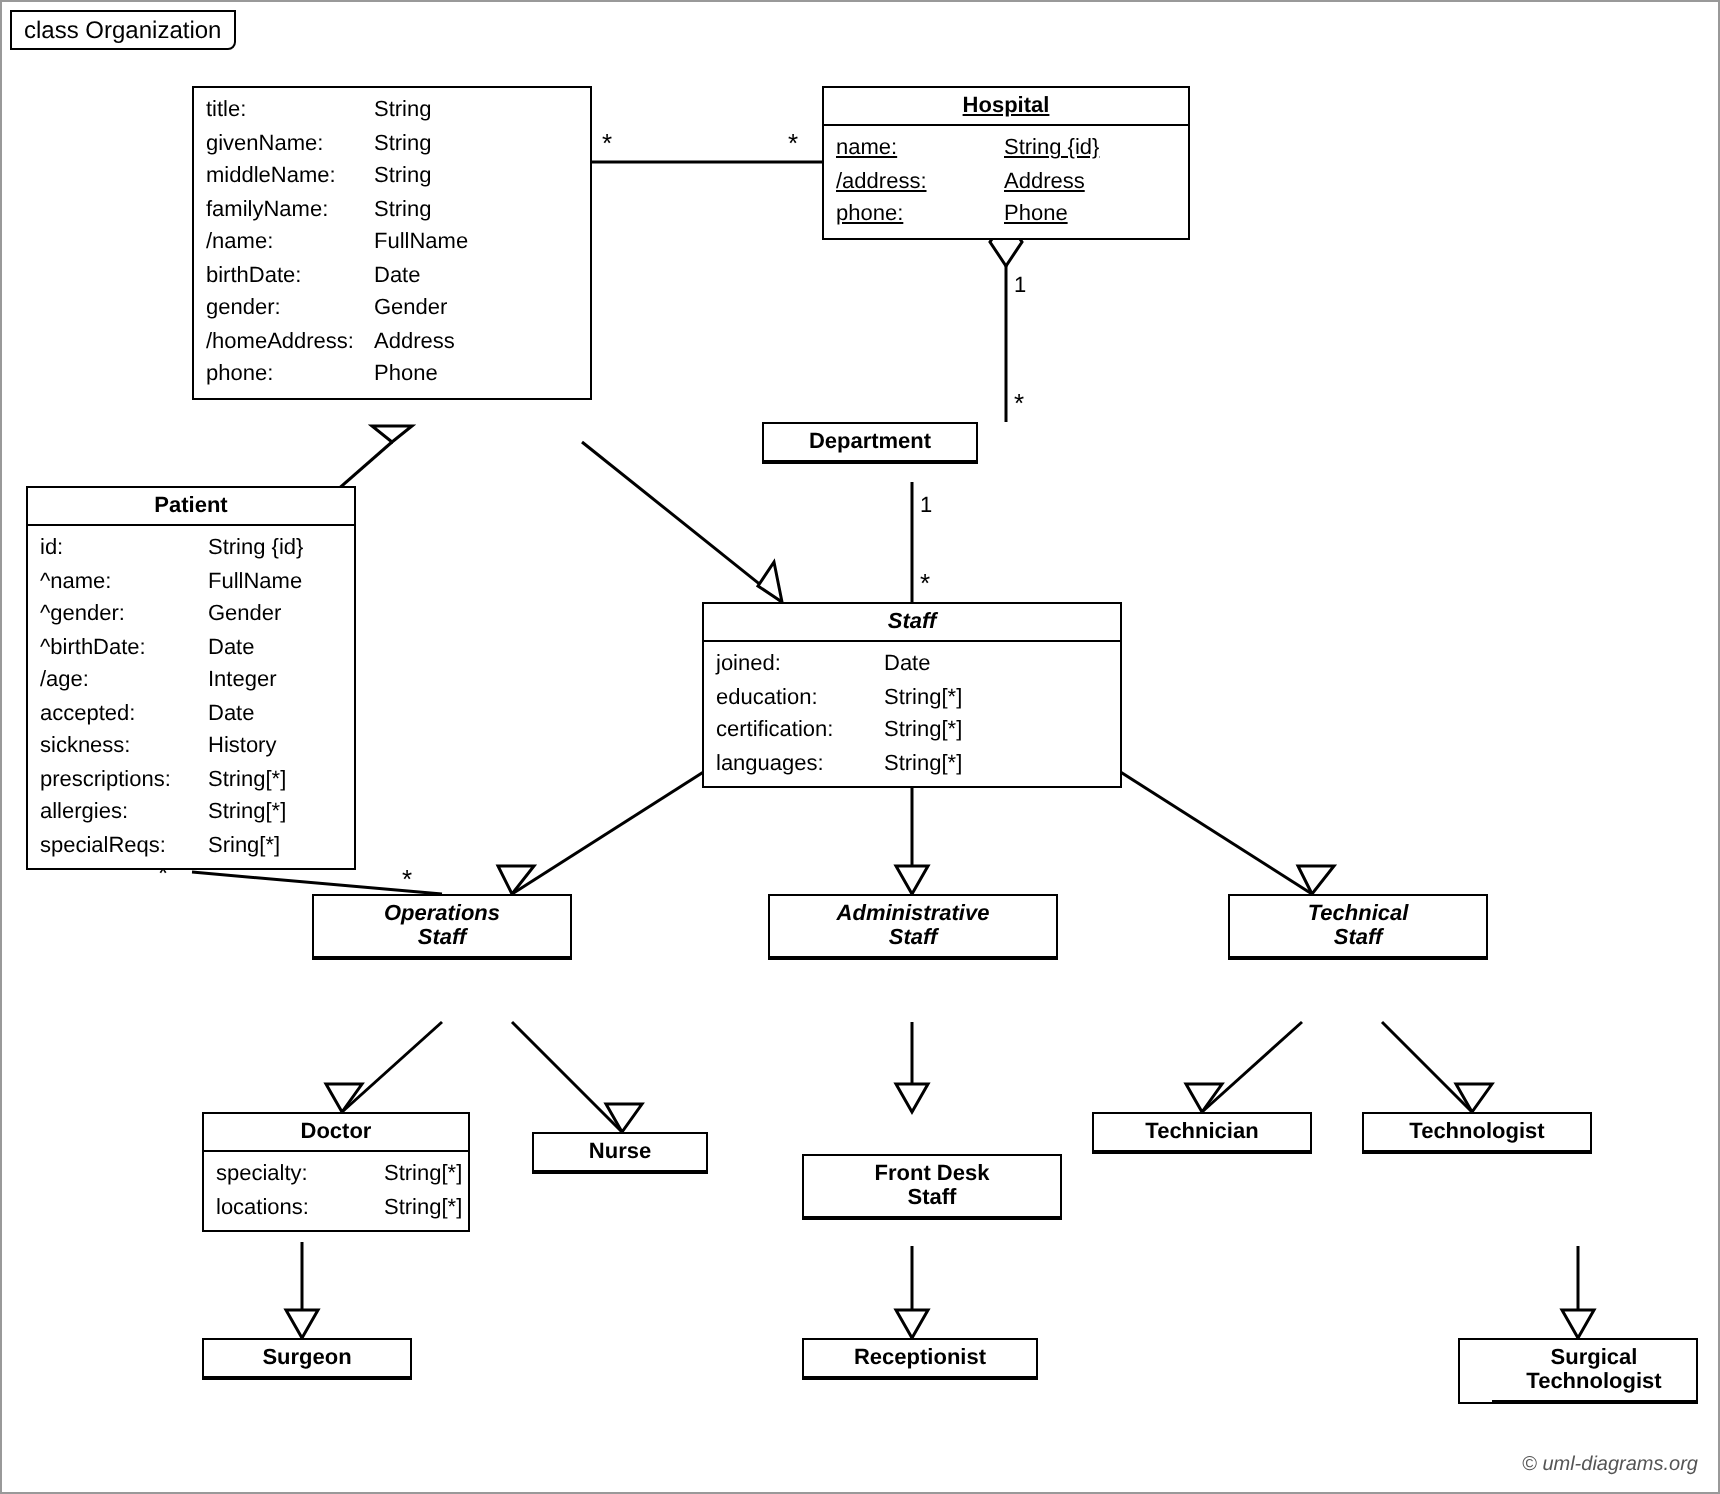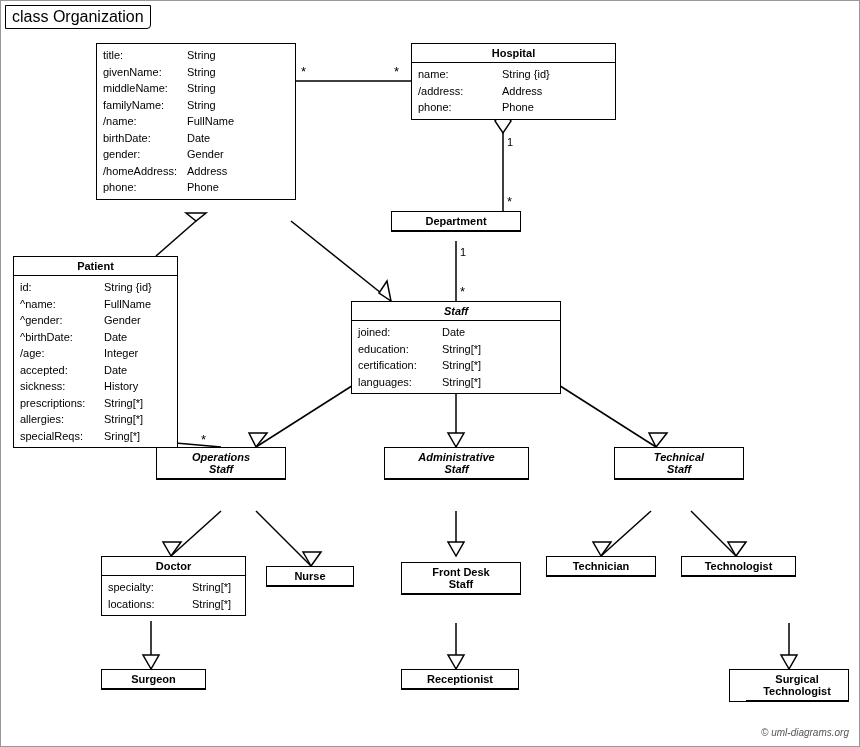--- a/index.html
+++ b/index.html
@@ -18,21 +18,21 @@
       height: 747px;
       background: #fff;
       border: 1px solid #999;
     }
     .diagram-label {
       position: absolute;
       top: 4px;
       left: 4px;
       border: 1px solid #000;
       padding: 2px 6px;
-      font-size: 16px;
+      font-size: 12px;
       background: #fff;
       border-radius: 0 0 4px 0;
     }
     .uml-class {
       position: absolute;
       border: 1.5px solid #000;
       background: #fff;
       text-align: center;
     }
     .uml-class .class-header {
@@ -186,39 +186,39 @@
           <span class="attr-name">/homeAddress:</span>
           <span class="attr-type">Address</span>
         </div>
       <div class="attr-row">
           <span class="attr-name">phone:</span>
           <span class="attr-type">Phone</span>
         </div>
     </div>
   </div>
 
-  <div class="uml-class" style="left:410px; top:42px; width:205px;">
+  <div class="uml-class" style="left:410px; top:42px; width:184px;text-decoration:underline;">
     <div class="class-header non-italic">Hospital</div>
     <div class="class-body">
       <div class="attr-row">
           <span class="attr-name">name:</span>
           <span class="attr-type">String {id}</span>
         </div>
       <div class="attr-row">
           <span class="attr-name">/address:</span>
           <span class="attr-type">Address</span>
         </div>
       <div class="attr-row">
           <span class="attr-name">phone:</span>
           <span class="attr-type">Phone</span>
         </div>
     </div>
   </div>
 
-  <div class="uml-class" style="left:390px; top:210px; width:130px;">
+  <div class="uml-class" style="left:380px; top:210px; width:108px;">
     <div class="class-header non-italic">Department</div>
   </div>
 
   <div class="uml-class" style="left:350px; top:300px; width:210px;">
     <div class="class-header"><em>Staff</em></div>
     <div class="class-body">
       <div class="attr-row">
           <span class="attr-name">joined:</span>
           <span class="attr-type">Date</span>
         </div>
@@ -230,21 +230,21 @@
           <span class="attr-name">certification:</span>
           <span class="attr-type">String[*]</span>
         </div>
       <div class="attr-row">
           <span class="attr-name">languages:</span>
           <span class="attr-type">String[*]</span>
         </div>
     </div>
   </div>
 
-  <div class="uml-class" style="left:12px; top:255px; width:165px;">
+  <div class="uml-class" style="left:12px; top:242px; width:165px;">
     <div class="class-header non-italic">Patient</div>
     <div class="class-body">
       <div class="attr-row">
           <span class="attr-name">id:</span>
           <span class="attr-type">String {id}</span>
         </div>
       <div class="attr-row">
           <span class="attr-name">^name:</span>
           <span class="attr-type">FullName</span>
         </div>
@@ -288,39 +288,39 @@
   </div>
 
   <div class="uml-class" style="left:383px; top:446px; width:145px;">
     <div class="class-header"><em>Administrative<br>Staff</em></div>
   </div>
 
   <div class="uml-class" style="left:613px; top:446px; width:130px;">
     <div class="class-header"><em>Technical<br>Staff</em></div>
   </div>
 
-  <div class="uml-class" style="left:100px; top:555px; width:145px;">
+  <div class="uml-class" style="left:100px; top:555px; width:134px;">
     <div class="class-header non-italic">Doctor</div>
     <div class="class-body">
       <div class="attr-row">
           <span class="attr-name">specialty:</span>
           <span class="attr-type">String[*]</span>
         </div>
       <div class="attr-row">
           <span class="attr-name">locations:</span>
           <span class="attr-type">String[*]</span>
         </div>
     </div>
   </div>
 
   <div class="uml-class" style="left:265px; top:565px; width:88px;">
     <div class="class-header non-italic">Nurse</div>
   </div>
 
-  <div class="uml-class" style="left:400px; top:561px; width:120px;">
+  <div class="uml-class" style="left:400px; top:576px; width:130px;">
     <div class="class-header non-italic">Front Desk<br>Staff</div>
   </div>
 
   <div class="uml-class" style="left:545px; top:555px; width:110px;">
     <div class="class-header non-italic">Technician</div>
   </div>
 
   <div class="uml-class" style="left:680px; top:555px; width:115px;">
     <div class="class-header non-italic">Technologist</div>
   </div>

